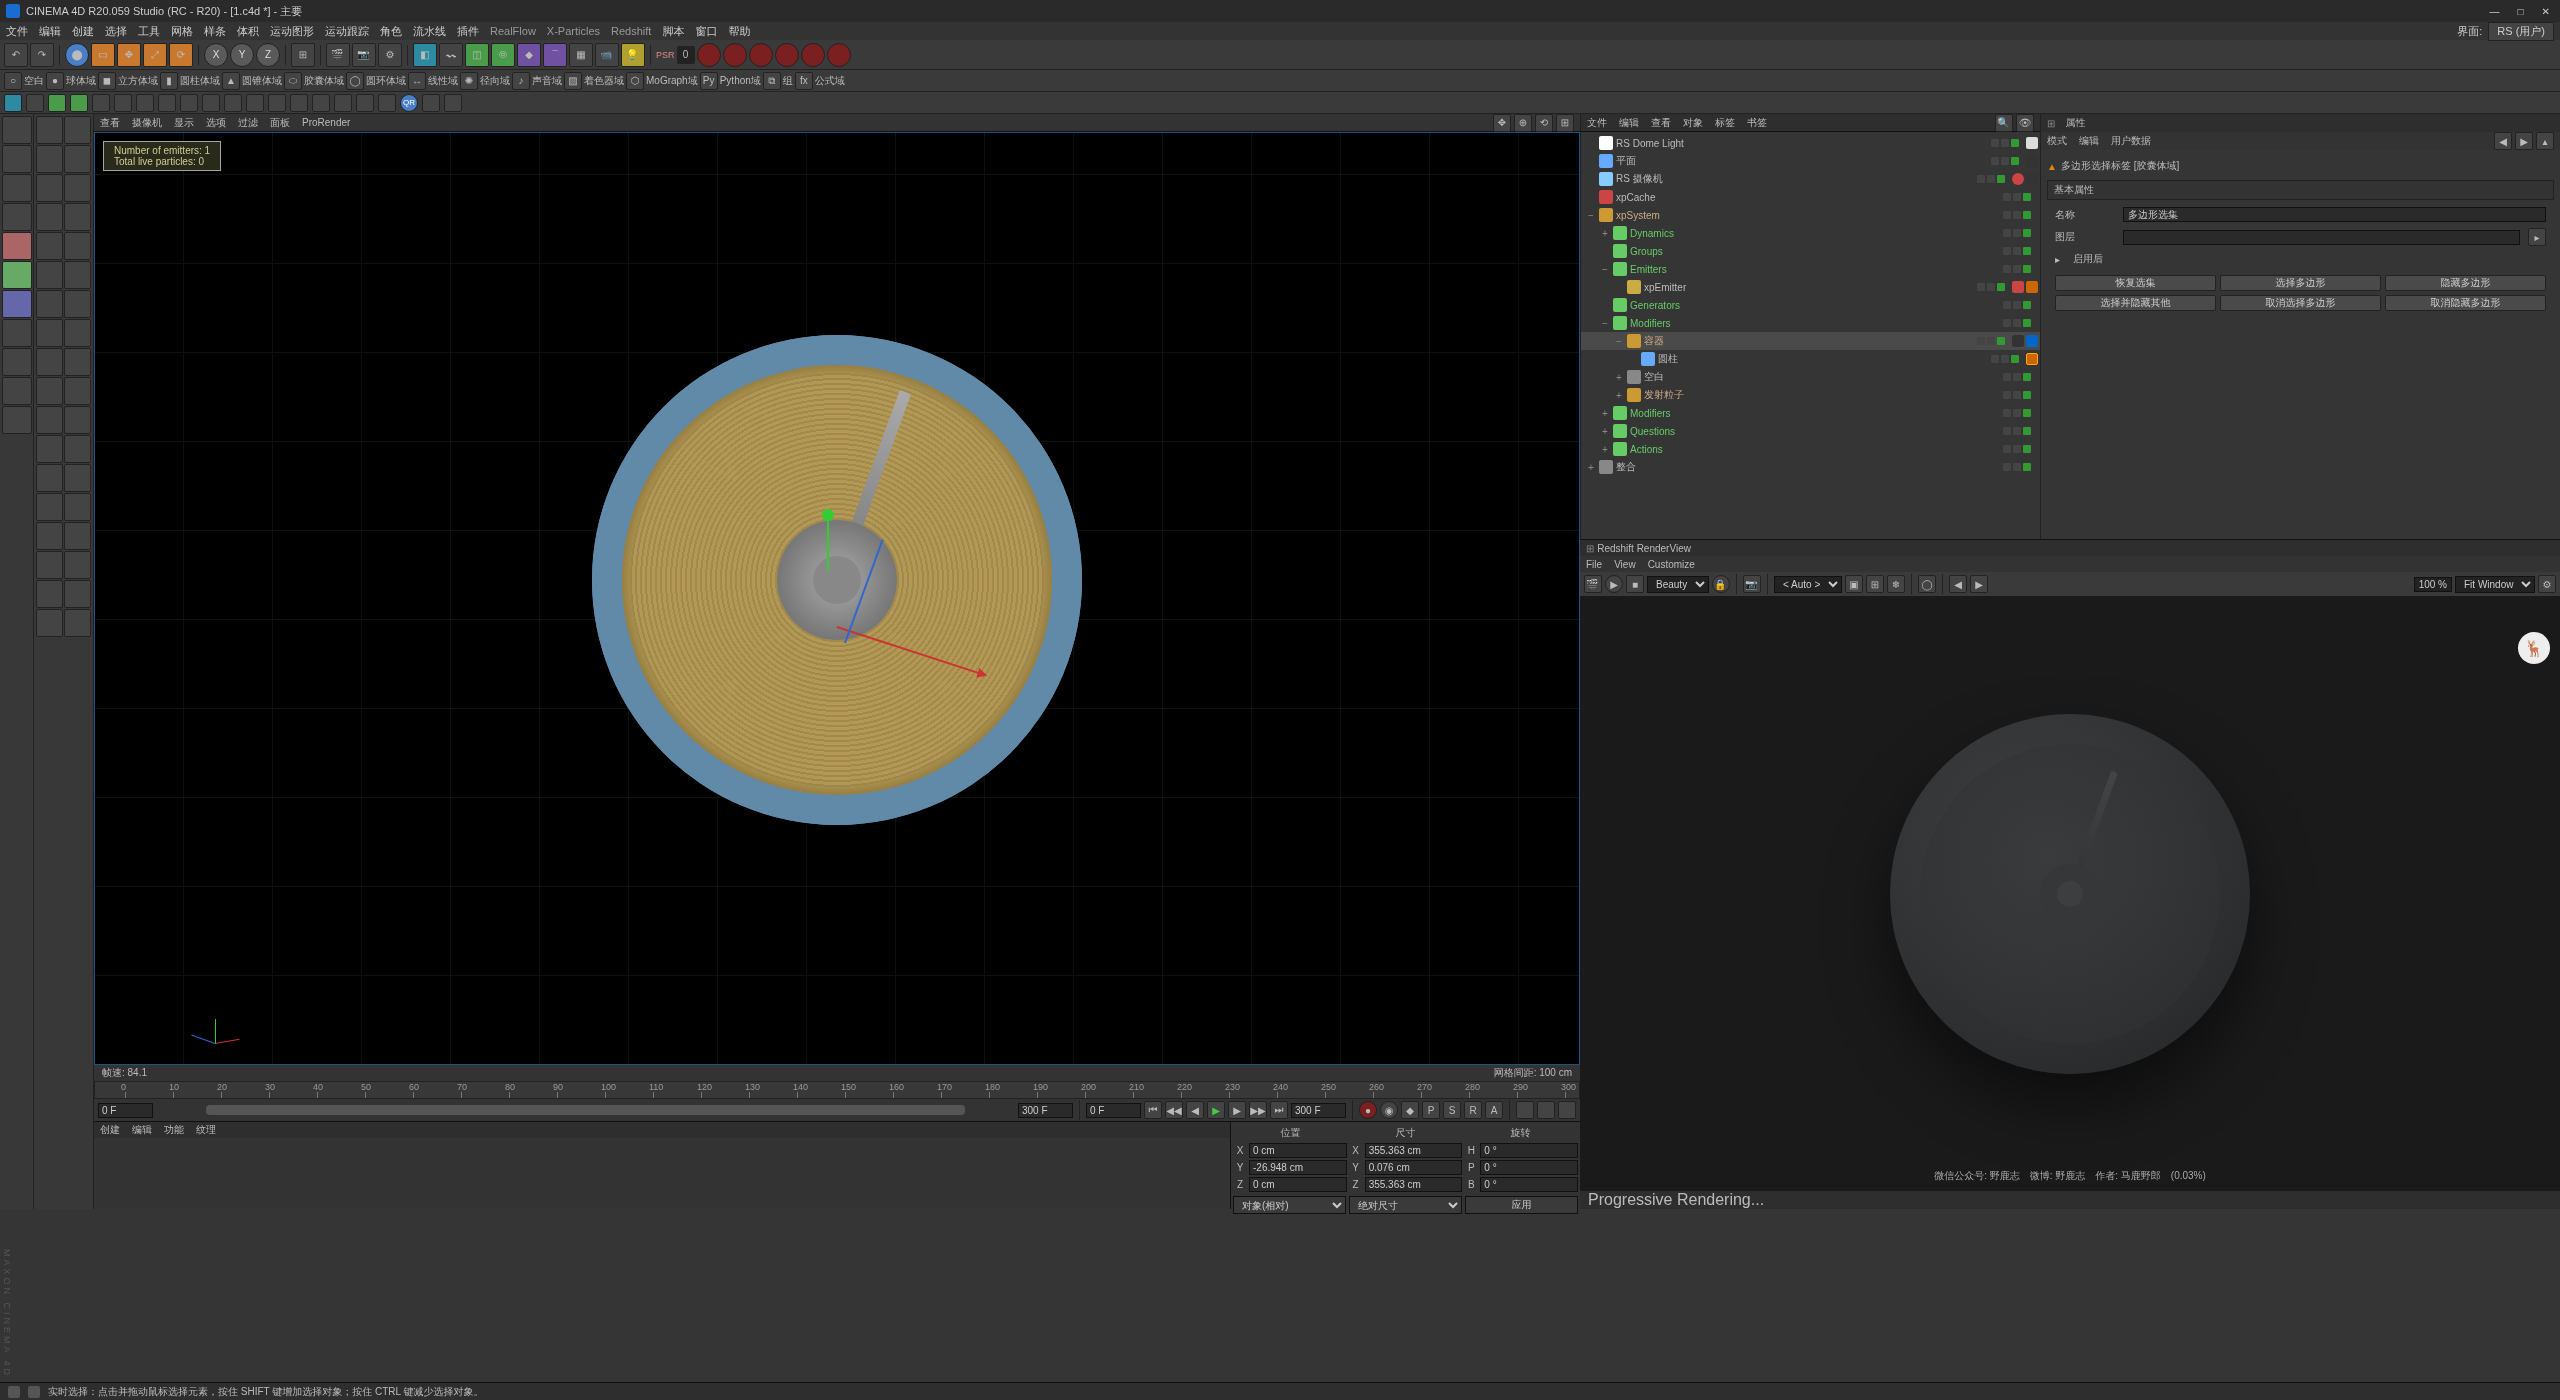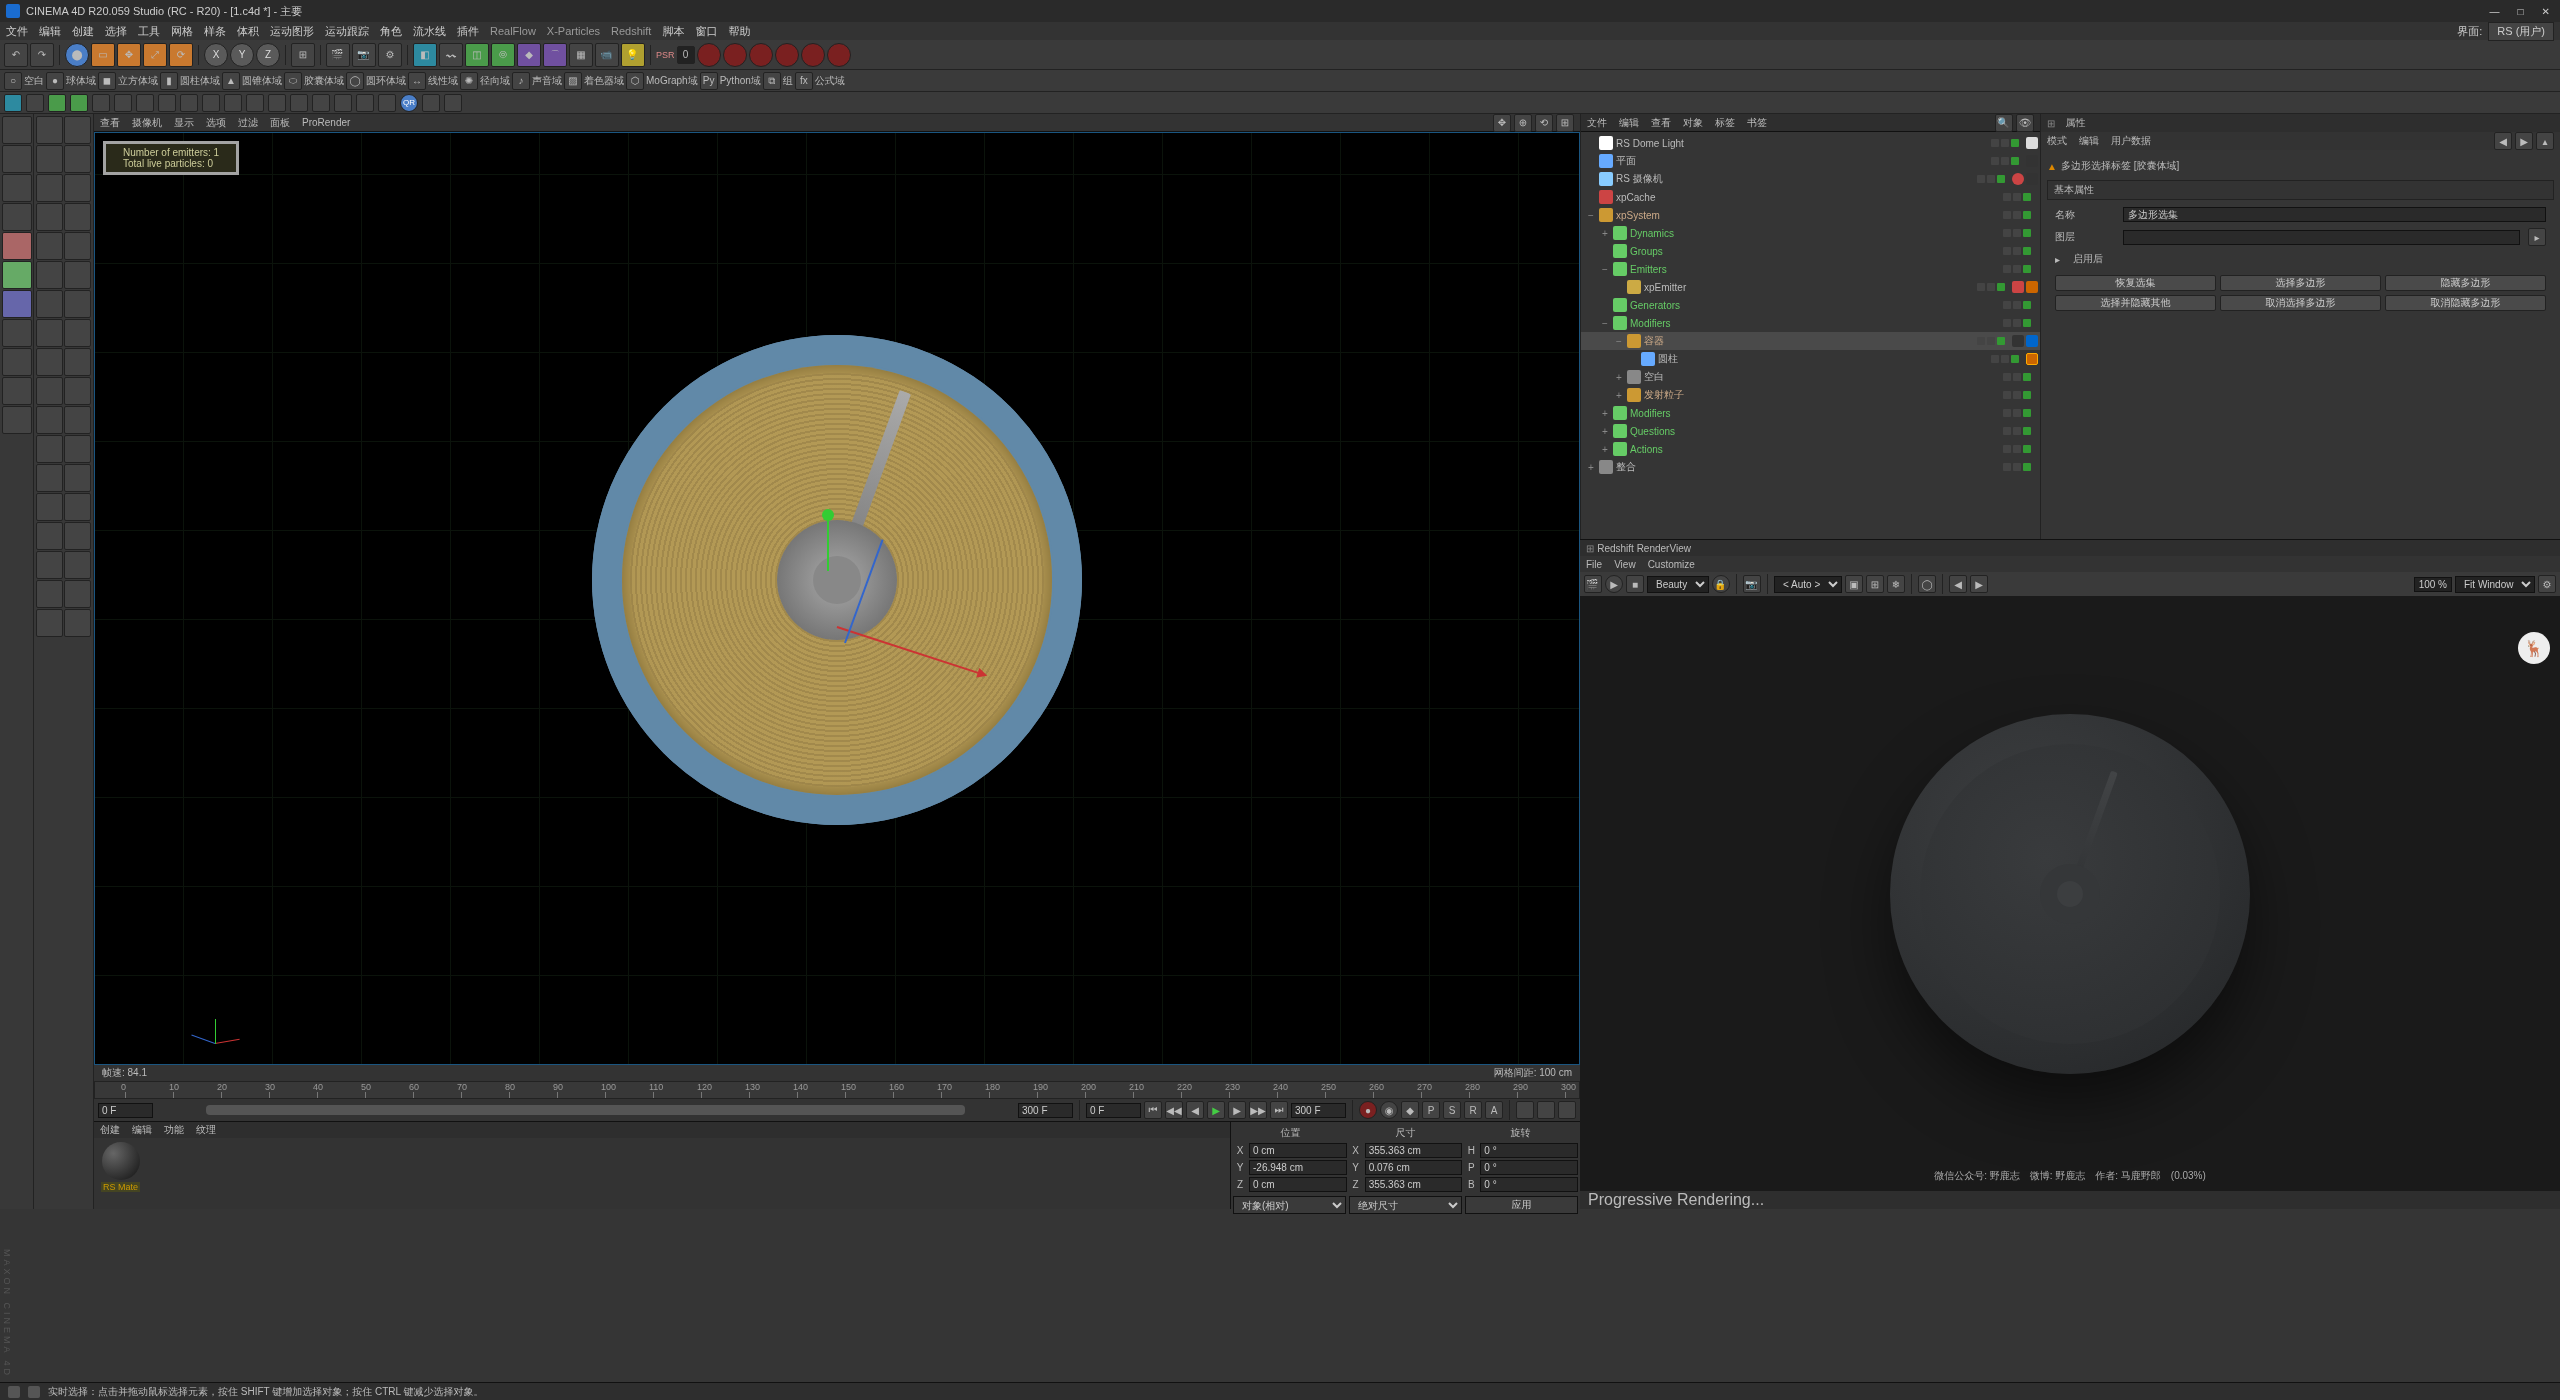--- a/index.html
+++ b/index.html
@@ -61,21 +61,21 @@
 .clock-hand { position: absolute; width: 12px; height: 200px; background: linear-gradient(#aaa,#777); top:50%; left:50%; transform-origin: bottom center; transform: translate(-50%,-100%) rotate(20deg); z-index:4; border-radius:2px;}
 .axis-x { position:absolute; top:53%; left:50%; width:150px; height:2px; background:#c33; transform:rotate(18deg); transform-origin:left;}
 .axis-x::after{content:'';position:absolute;right:-8px;top:-4px;border-left:10px solid #c33;border-top:5px solid transparent;border-bottom:5px solid transparent;}
 .axis-y { position:absolute; top:47%; left:49.3%; width:2px; height:60px; background:#3c3; transform:translateY(-100%);}
 .axis-y::before{content:'';position:absolute;top:-2px;left:-5px;width:12px;height:12px;background:#3c3;border-radius:50%;}
 .axis-z { position:absolute; top:43%; left:50.5%; width:2px; height:110px; background:#36c; transform:rotate(20deg); transform-origin:bottom;}
 .vp-gizmo { position:absolute; left:120px; bottom:20px; width:40px; height:40px; }
 .vp-gizmo .gx{position:absolute;bottom:0;left:0;width:25px;height:1px;background:#c33;transform:rotate(-10deg);transform-origin:left;}
 .vp-gizmo .gy{position:absolute;bottom:0;left:0;width:1px;height:25px;background:#3c3;}
 .vp-gizmo .gz{position:absolute;bottom:0;left:0;width:25px;height:1px;background:#36c;transform:rotate(200deg);transform-origin:left;}
-.tooltip-emitter { position:absolute; left:8px; top:8px; background:#2a2a1a; border:3px solid #a3a3a3; padding:3px 17px; font-size:10px; color:#cc9; z-index:20;}
+.tooltip-emitter { position:absolute; left:8px; top:8px; background:#2a2a1a; border:1px solid #a3a3a3; padding:3px 10px; font-size:10px; color:#cc9; z-index:20;}
 .tooltip-emitter div { color:#cc9; }
 
 
 .right-panel { width: 490px; background: #353535; display: flex; flex-direction: column; border-left:1px solid #222;}
 .panel-tabs { height: 18px; background: #2e2e2e; display: flex; align-items: center; padding: 0 6px; gap: 12px; border-bottom:1px solid #111;}
 .panel-tabs span { font-size: 10px; cursor: pointer; }
 .object-tree { flex:1; overflow:auto; background:#353535; padding:2px 0;}
 .obj-row { display: flex; align-items: center; height: 18px; padding: 0 2px; gap: 3px; cursor:pointer;}
 .obj-row.selected { background:#4a4a4a; }
 .obj-indent { display:inline-block; }
@@ -524,26 +524,20 @@
     </div>
 
     <div style="display:flex;height:88px">
       <div class="materials-panel" style="flex:1">
         <div class="mat-header">
           <span>创建</span>
           <span>编辑</span>
           <span>功能</span>
           <span>纹理</span>
         </div>
-        <div class="mat-body">
-          <div class="mat-swatch">
-            <div class="mat-ball"></div>
-            <div class="mat-label">RS Mate</div>
-          </div>
-        </div>
       </div>
       <div class="coords-panel" style="width:350px">
         <div class="coords-header">
           <span>位置</span>
           <span>尺寸</span>
           <span>旋转</span>
         </div>
         <div id="coords-rows">
             <div class="coords-row">
               <span>X</span>

